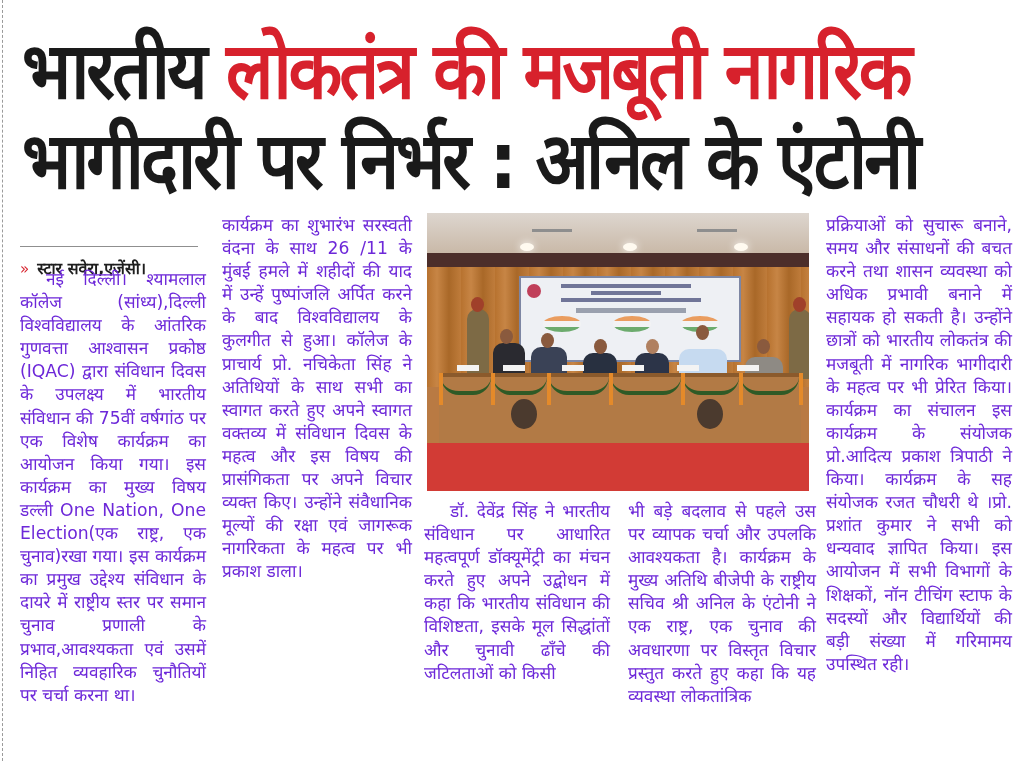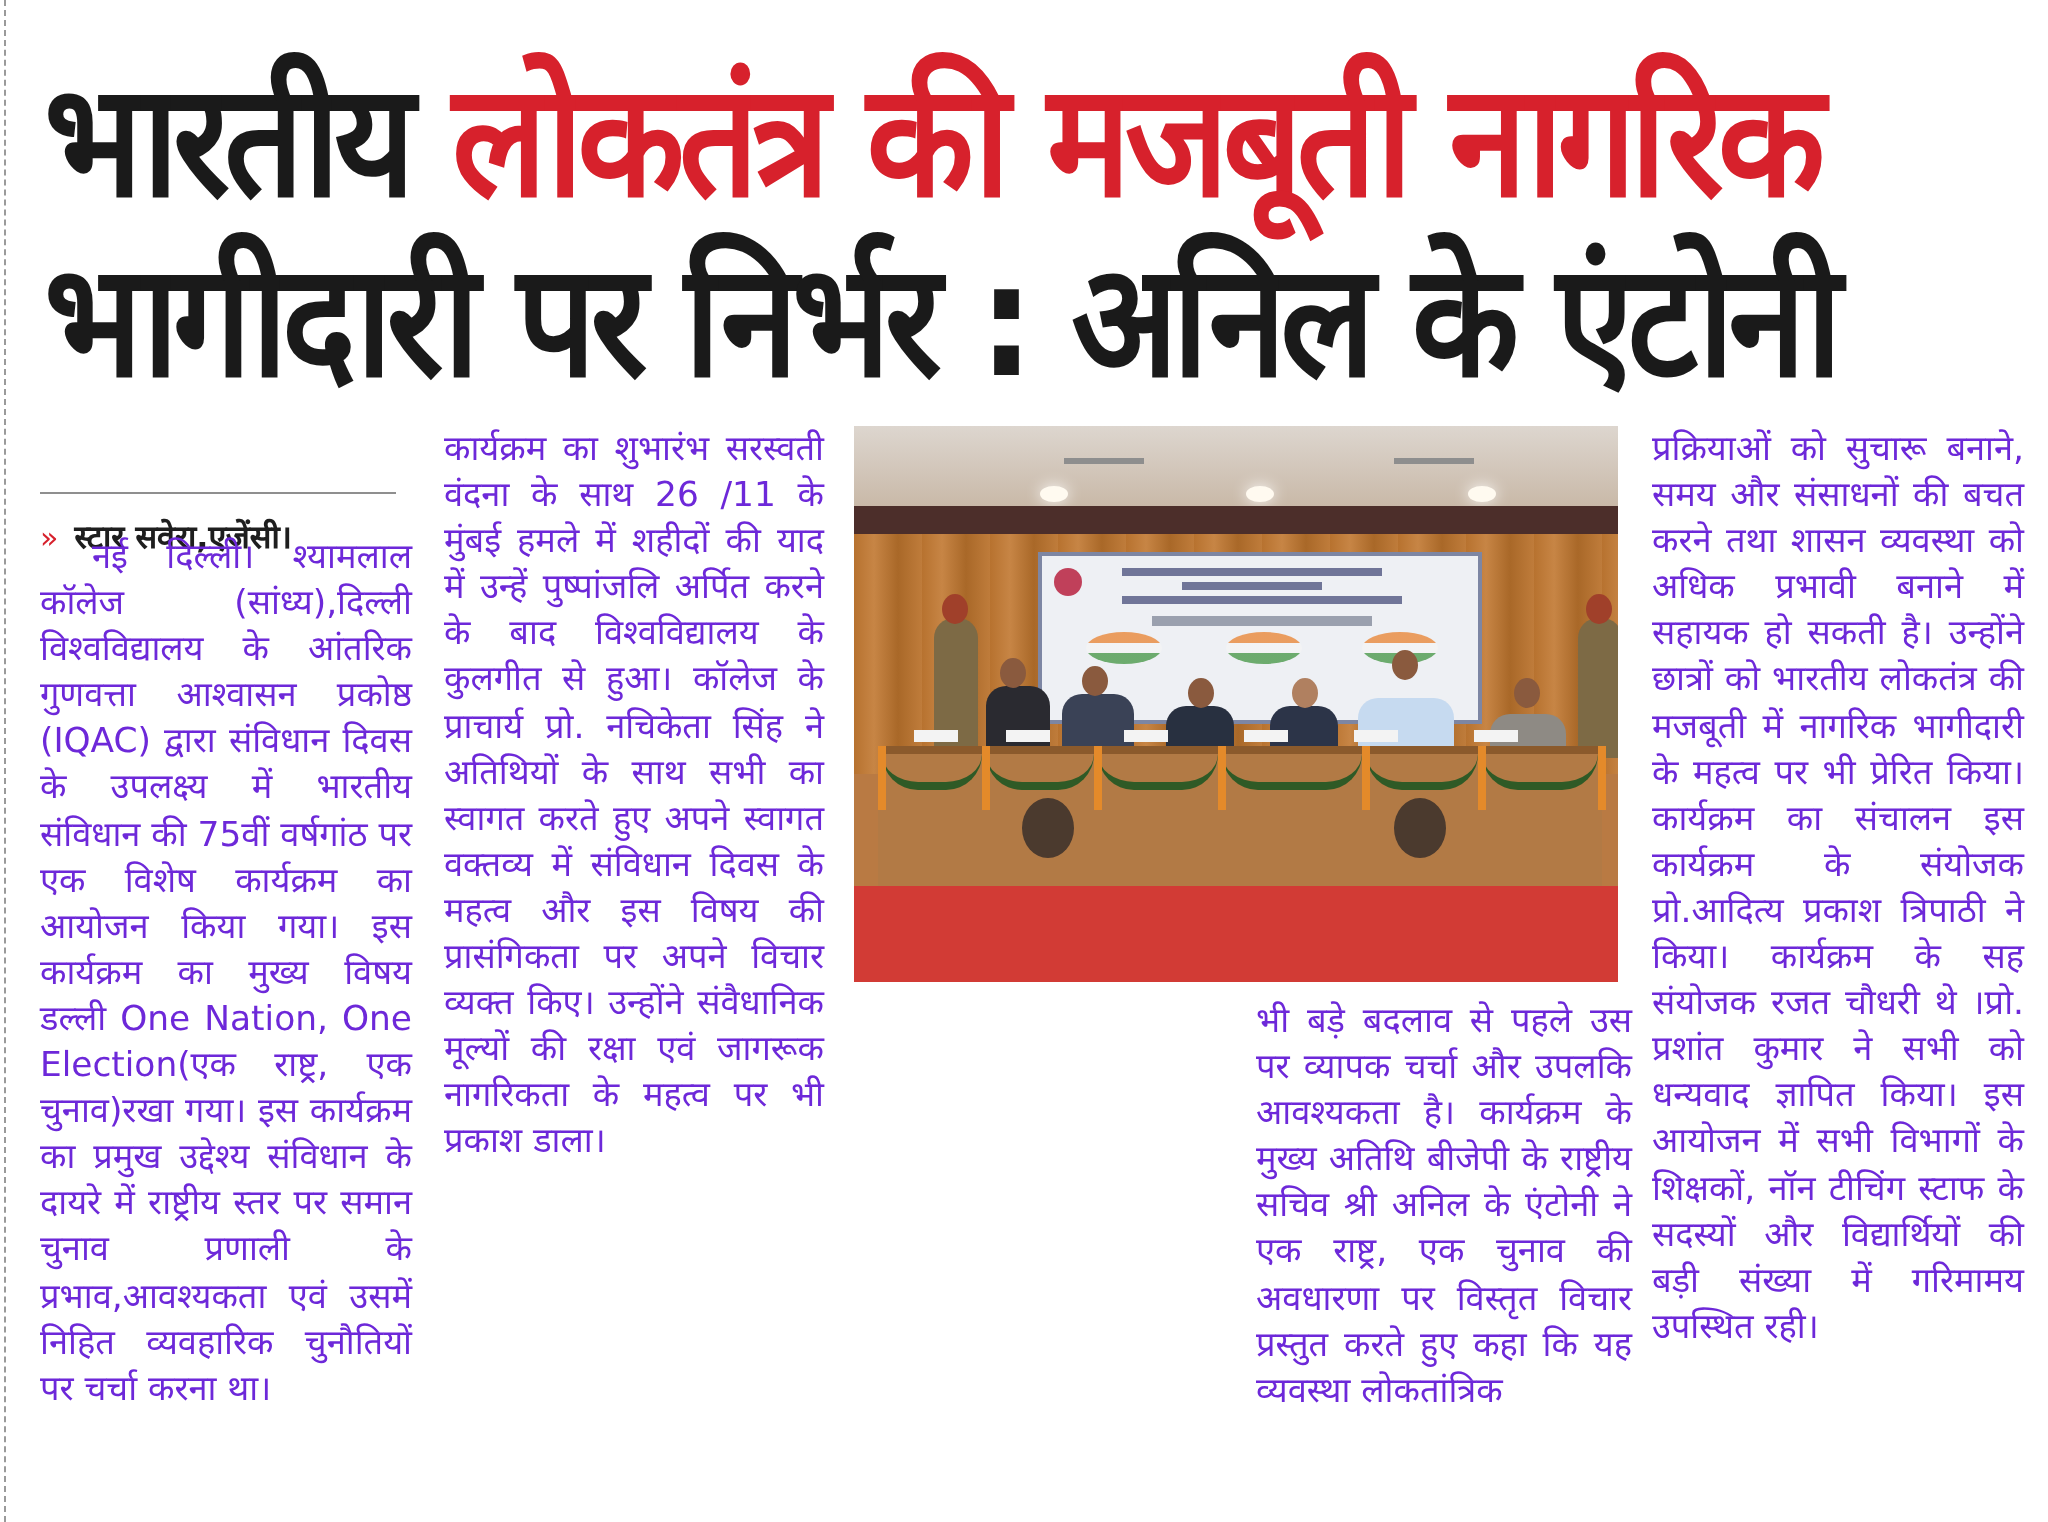--- a/index.html
+++ b/index.html
@@ -150,20 +150,21 @@
   <div class="ph-marigold" style="left:182px"></div>
   <div class="ph-marigold" style="left:254px"></div>
   <div class="ph-marigold" style="left:312px"></div>
   <div class="ph-marigold" style="left:372px"></div>
   <div class="ph-emblem" style="left:84px"></div>
   <div class="ph-emblem" style="left:270px"></div>
   <div class="ph-floor"></div>
 </div>
 
 <div class="col col-3">
+  <p class="indent">डॉ. देवेंद्र सिंह ने भारतीय संविधान पर आधारित महत्वपूर्ण डॉक्यूमेंट्री का मंचन करते हुए अपने उद्बोधन में कहा कि भारतीय संविधान की विशिष्टता, इसके मूल सिद्धांतों और चुनावी ढाँचे की जटिलताओं को किसी</p>
 </div>
 
 <div class="col col-4">
   <p>भी बड़े बदलाव से पहले उस पर व्यापक चर्चा और उपलकि आवश्यकता है। कार्यक्रम के मुख्य अतिथि बीजेपी के राष्ट्रीय सचिव श्री अनिल के एंटोनी ने एक राष्ट्र, एक चुनाव की अवधारणा पर विस्तृत विचार प्रस्तुत करते हुए कहा कि यह व्यवस्था लोकतांत्रिक</p>
 </div>
 
 <div class="col col-5">
   <p>प्रक्रियाओं को सुचारू बनाने, समय और संसाधनों की बचत करने तथा शासन व्यवस्था को अधिक प्रभावी बनाने में सहायक हो सकती है। उन्होंने छात्रों को भारतीय लोकतंत्र की मजबूती में नागरिक भागीदारी के महत्व पर भी प्रेरित किया। कार्यक्रम का संचालन इस कार्यक्रम के संयोजक प्रो.आदित्य प्रकाश त्रिपाठी ने किया। कार्यक्रम के सह संयोजक रजत चौधरी थे ।प्रो. प्रशांत कुमार ने सभी को धन्यवाद ज्ञापित किया। इस आयोजन में सभी विभागों के शिक्षकों, नॉन टीचिंग स्टाफ के सदस्यों और विद्यार्थियों की बड़ी संख्या में गरिमामय उपस्थित रही।</p>
 </div>
 

